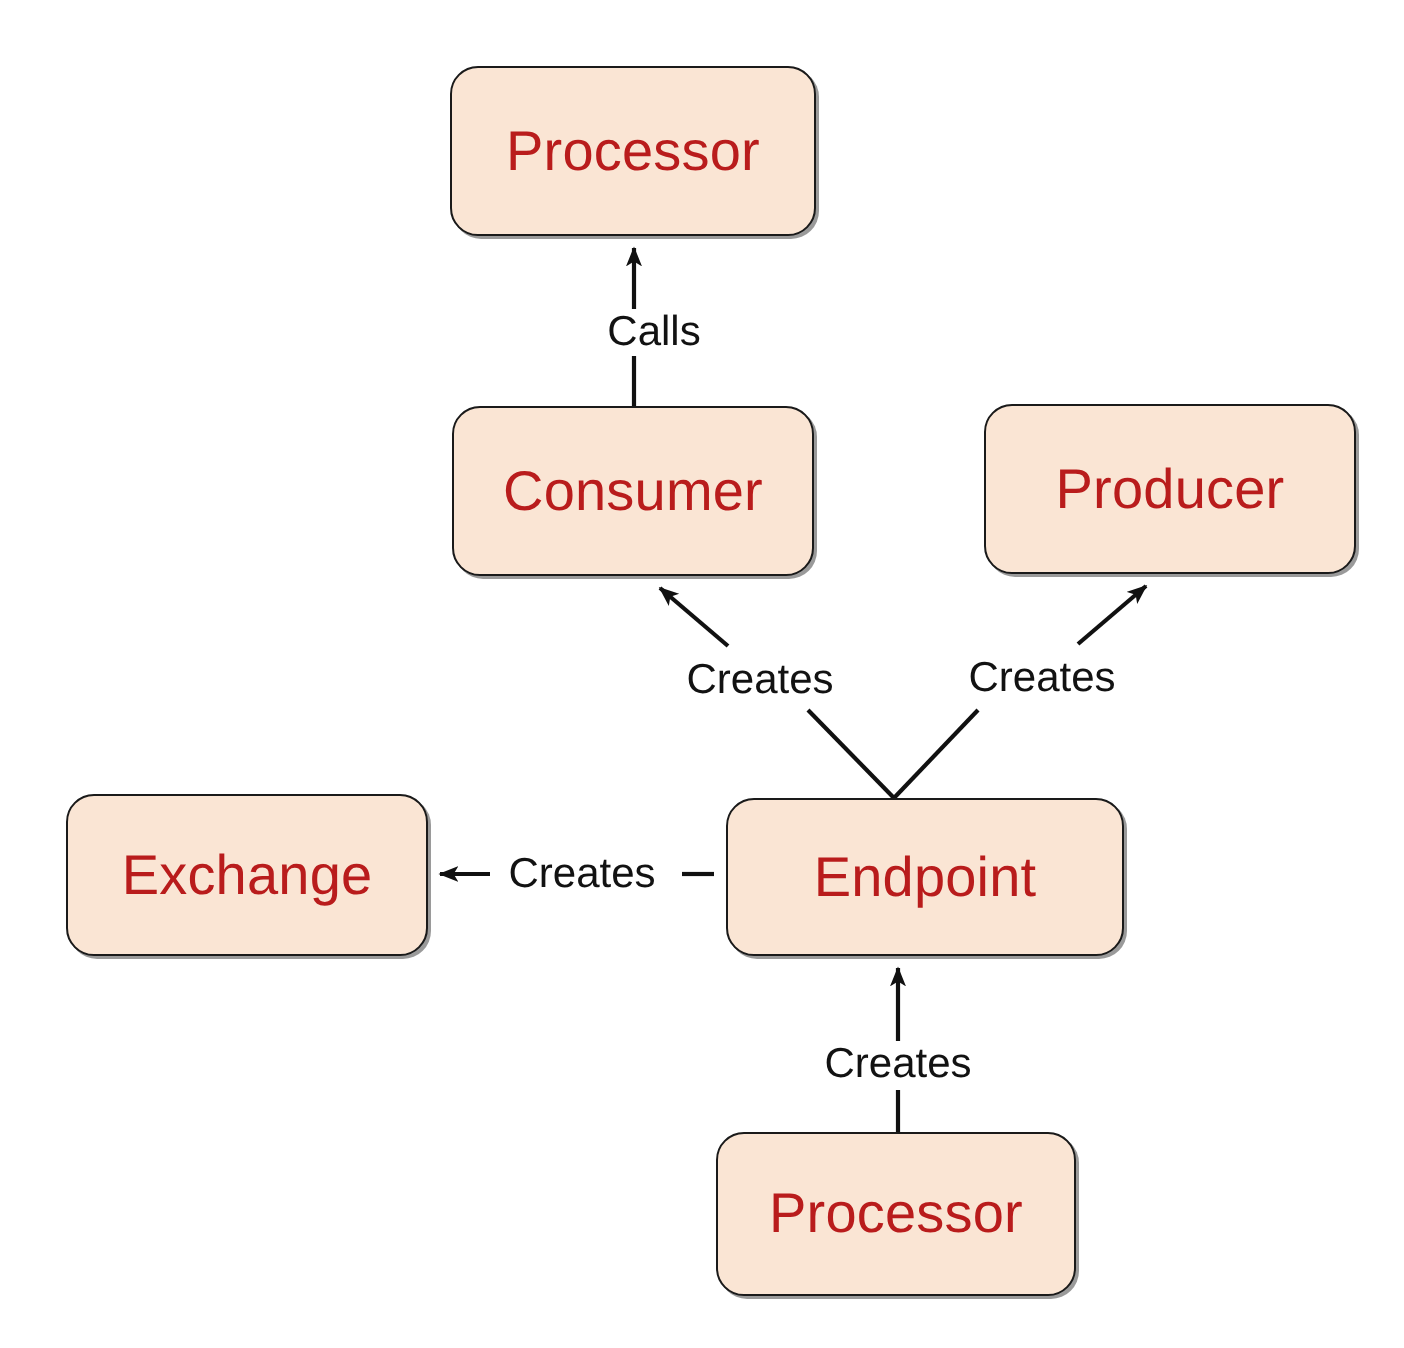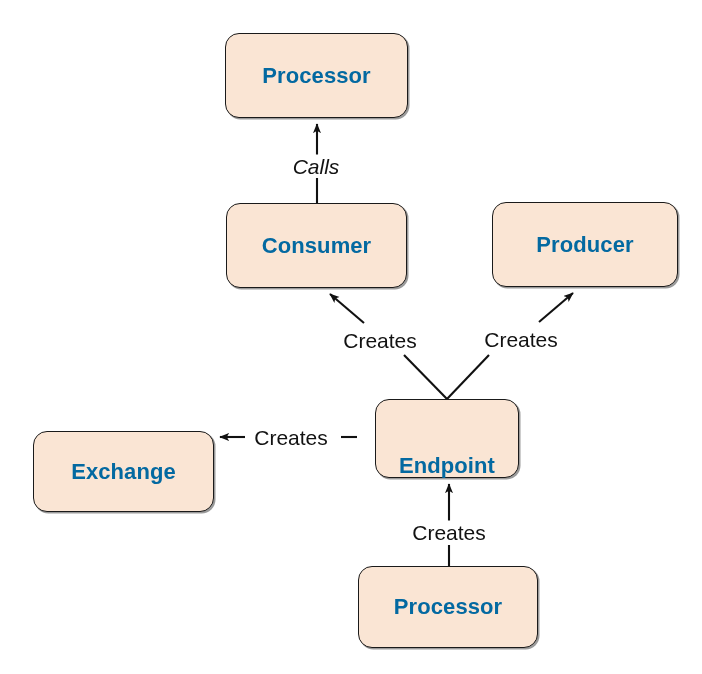--- a/index.html
+++ b/index.html
@@ -20,26 +20,25 @@
     box-sizing: border-box;
     background: #fae5d4;
     border: 1.6px solid #1a1a1a;
     border-radius: 14px;
     display: flex;
     align-items: center;
     justify-content: center;
     box-shadow: 1.5px 1.5px 0 rgba(30,30,30,0.45);
   }
   .node-label {
-    font-size: 22px;
-    color: #0369a1;
+    font-size: 28px;
+    color: #b91c1c;
     letter-spacing: 0.1px;
     line-height: 1;
     white-space: nowrap;
-    font-weight: bold;
   }
   .edge-label {
     position: absolute;
     font-size: 21px;
     color: #121212;
     background: #ffffff;
     line-height: 1;
     white-space: nowrap;
     padding: 1px 3px;
     transform: translate(-50%, -50%);
@@ -96,33 +95,33 @@
   </div>
 
   <div class="node" style="left:226px; top:203px; width:181px; height:85px;text-align:right;">
     <span class="node-label">Consumer</span>
   </div>
 
   <div class="node" style="left:492px; top:202px; width:186px; height:85px;">
     <span class="node-label">Producer</span>
   </div>
 
-  <div class="node" style="left:33px; top:397px; width:181px; height:81px;margin-top:34px;">
+  <div class="node" style="left:33px; top:397px; width:181px; height:81px;">
     <span class="node-label">Exchange</span>
   </div>
 
-  <div class="node" style="left:375px; top:399px; width:144px; height:79px;align-items:flex-end;">
+  <div class="node" style="left:363px; top:399px; width:199px; height:79px;">
     <span class="node-label">Endpoint</span>
   </div>
 
   <div class="node" style="left:358px; top:566px; width:180px; height:82px;">
     <span class="node-label">Processor</span>
   </div>
 
-  <div class="edge-label" style="left:316px; top:166px;font-style:italic;">Calls</div>
+  <div class="edge-label" style="left:327px; top:166px;">Calls</div>
 
   <div class="edge-label" style="left:380px; top:340px;">Creates</div>
 
   <div class="edge-label" style="left:521px; top:339px;">Creates</div>
 
   <div class="edge-label" style="left:291px; top:437px;">Creates</div>
 
   <div class="edge-label" style="left:449px; top:532px;">Creates</div>
 
 </div>

